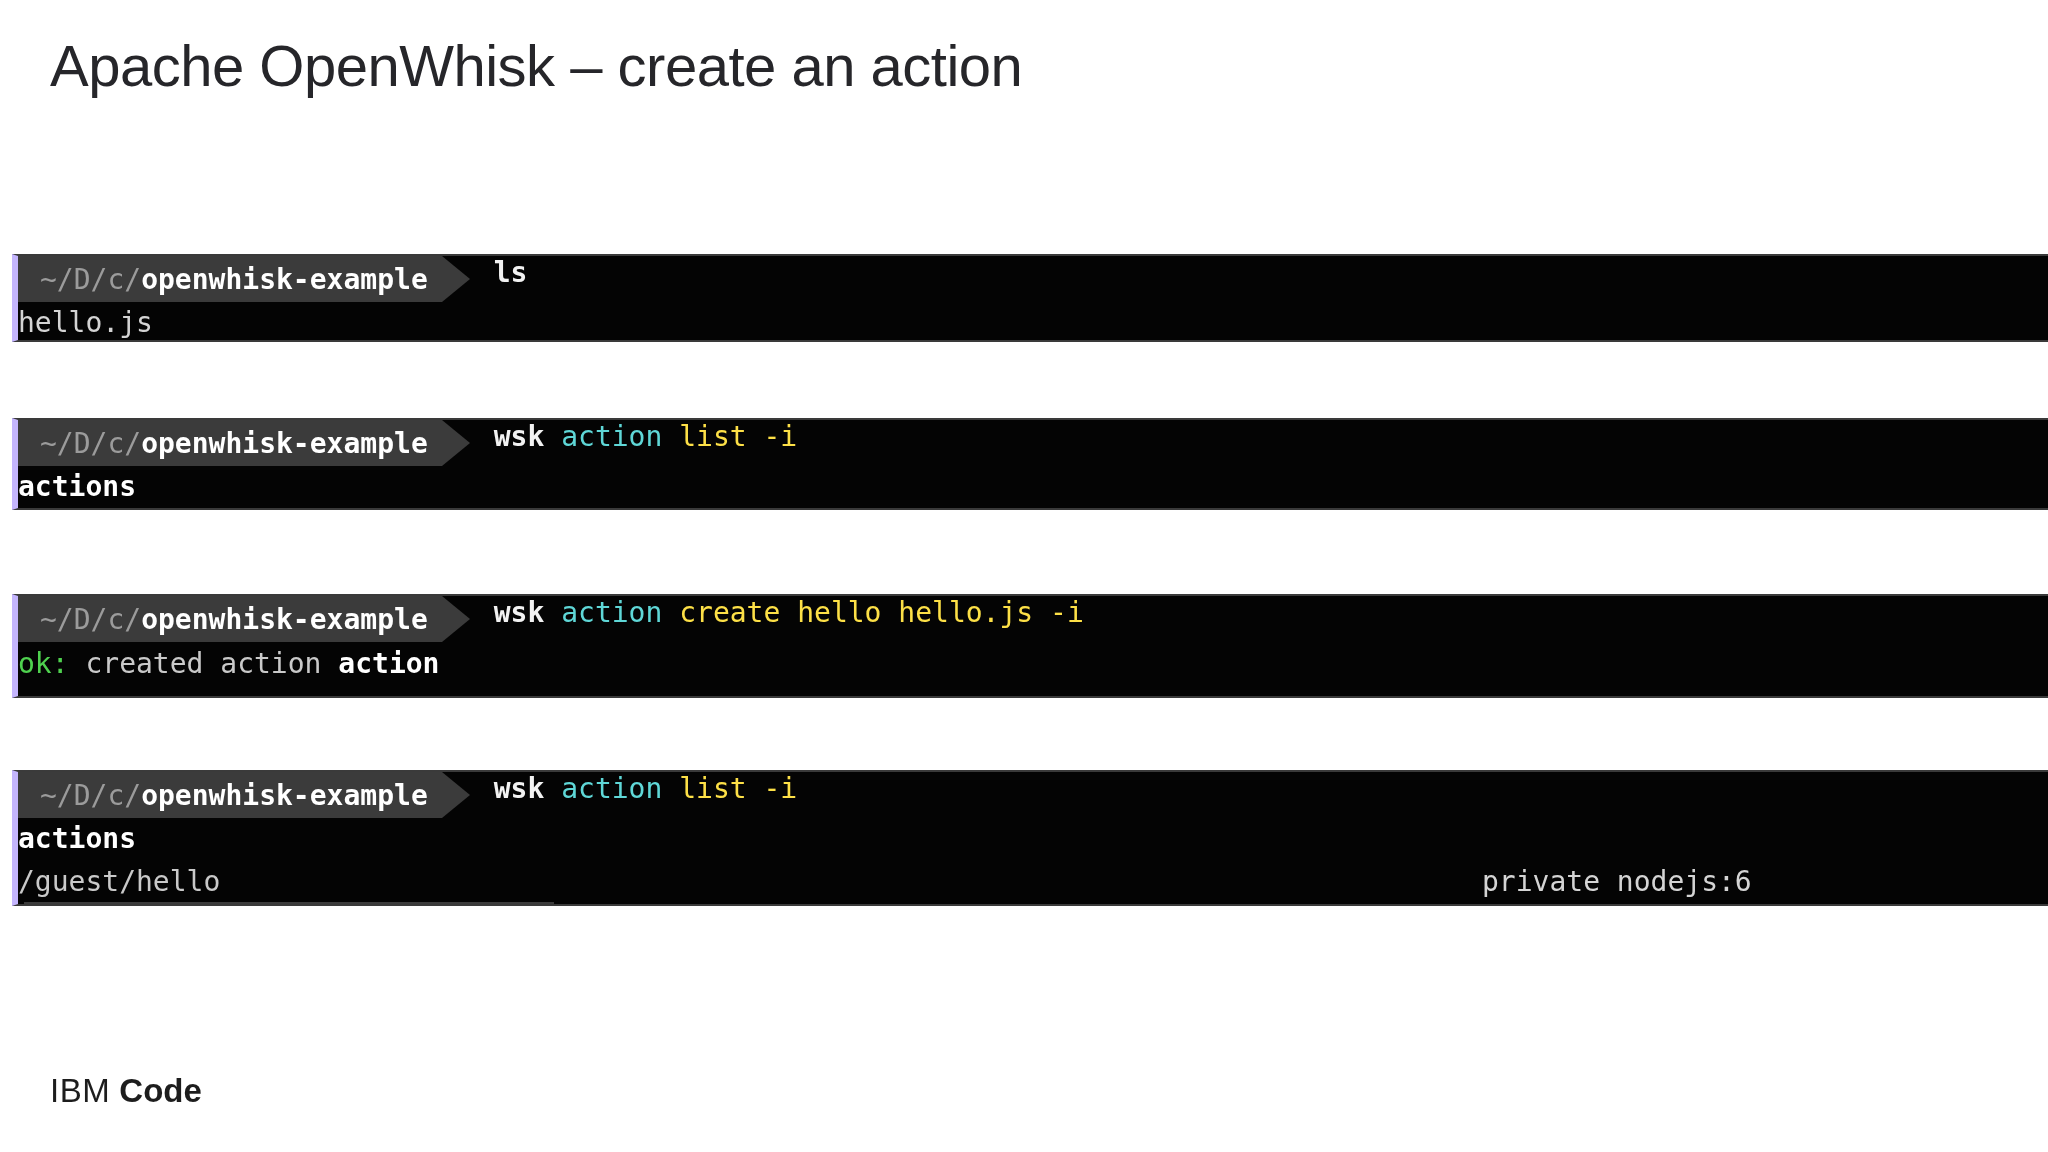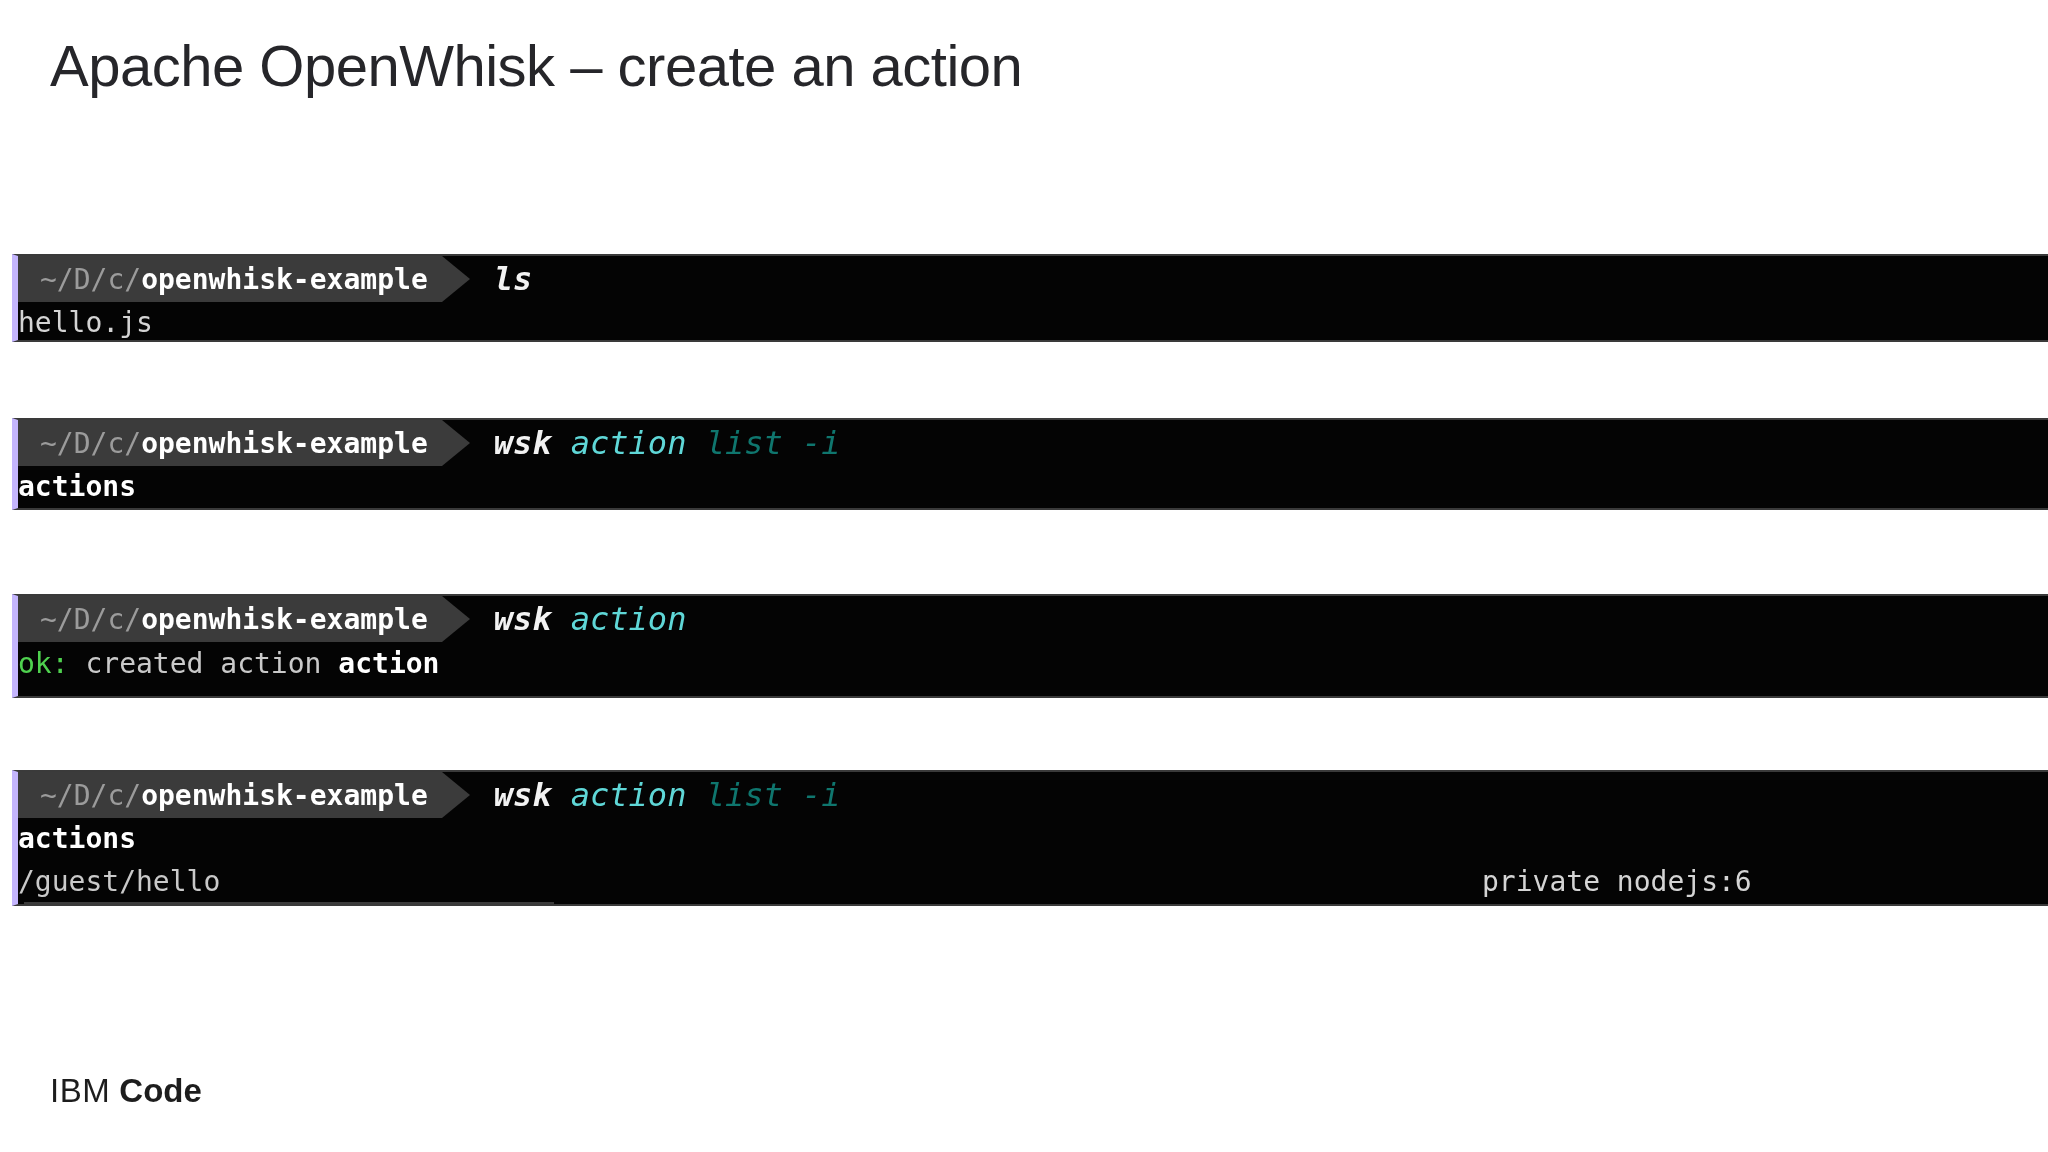--- a/index.html
+++ b/index.html
@@ -72,30 +72,29 @@
     width: 0; height: 0;
     border-top: 23px solid transparent;
     border-bottom: 23px solid transparent;
     border-left: 28px solid #3b3b3b;
   }
   .prompt-dim  { color: #9b9b9b; font-weight: 400; }
   .prompt-dir  { color: #ffffff; font-weight: 700; }
 
   .cmd {
     display: flex;
-    align-items: center;
+    align-items: flex-start;
     height: 46px;
     padding-left: 24px;
-    font-size: 32px;
-    white-space: pre;
-    font-style: italic;
+    font-size: 28px;
+    white-space: pre;
   }
   .tok-bin   { color: #f2f2f2; font-weight: 700; }
   .tok-sub   { color: #5fd7d7; }
-  .tok-arg   { color: #0f766e; }
+  .tok-arg   { color: #fde047; }
 
   
   .out {
     color: #d4d4d4;
     font-size: 28px;
     height: 42px;
     line-height: 42px;
     white-space: pre;
     display: flex;
     align-items: center;
@@ -181,21 +180,21 @@
   <div class="out out-bold">actions</div>
 </div>
 
 <div class="term-block" style="top:594px;height:104px;">
   <div class="prompt-row">
     <div class="prompt-seg">
       <span class="prompt-dim">~/D/c/</span><span class="prompt-dir">openwhisk-example</span>
     </div>
     <div class="prompt-arrow"></div>
     <div class="cmd">
-      <span class="tok-bin">wsk</span><span> </span><span class="tok-sub">action</span><span> </span>
+      <span class="tok-bin">wsk</span><span> </span><span class="tok-sub">action</span><span> </span><span class="tok-arg">create hello hello.js -i</span>
     </div>
   </div>
   <div class="out-row">
     <span class="out-green">ok:</span><span> </span><span class="out-dim">created action </span><span class="out-bold">action</span>
   </div>
 </div>
 
 <div class="term-block" style="top:770px;height:136px;">
   <div class="prompt-row">
     <div class="prompt-seg">

